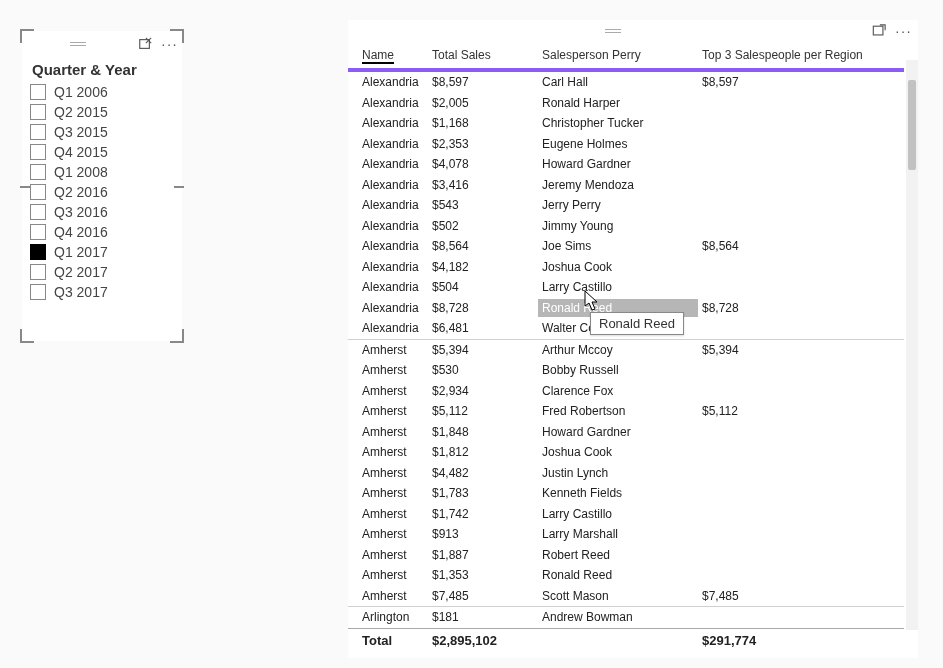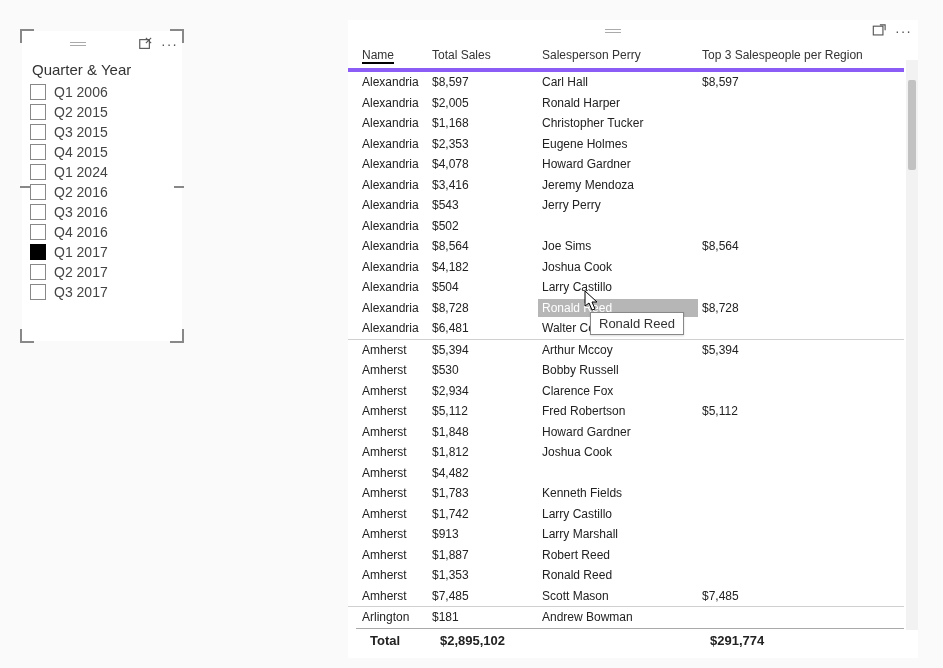--- a/index.html
+++ b/index.html
@@ -9,21 +9,21 @@
 .corner.tl{top:-2px;left:-2px;border-top:2px solid #888;border-left:2px solid #888}
 .corner.tr{top:-2px;right:-2px;border-top:2px solid #888;border-right:2px solid #888}
 .corner.bl{bottom:-2px;left:-2px;border-bottom:2px solid #888;border-left:2px solid #888}
 .corner.br{bottom:-2px;right:-2px;border-bottom:2px solid #888;border-right:2px solid #888}
 .mid{position:absolute;width:10px;height:2px;background:#888}
 .mid.l{left:-2px;top:50%}
 .mid.r{right:-2px;top:50%}
 .slicer-header{height:26px;display:flex;justify-content:flex-end;align-items:center;padding:0 4px;gap:8px}
 .drag{width:18px;height:10px;display:flex;flex-direction:column;justify-content:center;align-items:center;margin-right:auto;margin-left:auto;cursor:move}
 .drag span{width:16px;height:1px;background:#aaa;margin:1px 0;display:block}
-.slicer-title{font-size:15px;font-weight:400;color:#333;padding:4px 8px 2px 10px}
+.slicer-title{font-size:15px;font-weight:700;color:#333;padding:4px 8px 2px 10px}
 .slicer-list{padding:2px 6px}
 .slicer-item{display:flex;align-items:center;padding:2px 2px;cursor:pointer}
 .cb{width:14px;height:14px;border:1px solid #888;margin-right:8px;flex-shrink:0}
 .cb.checked{background:#000;border-color:#000}
 .slicer-item span{font-size:14px;color:#444}
 .iconbtn{width:16px;height:16px;display:flex;align-items:center;justify-content:center;cursor:pointer;color:#666}
 .iconbtn svg{width:14px;height:14px;stroke:#555;fill:none;stroke-width:1.3}
 .dots{font-size:14px;letter-spacing:1px;color:#555;cursor:pointer}
 
 .visual{position:absolute;left:348px;top:20px;width:570px;height:638px;background:#fff}
@@ -34,21 +34,21 @@
 .tbl-scroll{position:absolute;left:0;top:0;right:14px;bottom:22px;overflow:hidden}
 .tbl-head,.tbl-row,.tbl-total{display:grid;grid-template-columns:70px 110px 160px 170px;column-gap:0}
 .tbl-head{color:#333;font-size:12px;padding:4px 10px;border-bottom:4px solid #8b5cf6}
 .tbl-head div{padding:2px 4px}
 .tbl-head .name{border-bottom:2px solid #000;width:34px}
 .tbl-row{padding:1px 10px;font-size:12px;line-height:18.5px}
 .tbl-row.hover .cell-sp{background:#b6b6b6;color:#fff}
 .tbl-row div{padding:0 4px;white-space:nowrap;overflow:hidden;text-overflow:ellipsis}
 .num{text-align:left}
 .sep{border-top:1px solid #d0d0d0}
-.tbl-total{position:absolute;left:8px;right:14px;bottom:0;padding:4px 10px;font-weight:600;font-size:13px;border-top:1px solid #aaa;background:#fff}
+.tbl-total{position:absolute;left:0;right:14px;bottom:0;padding:4px 10px;font-weight:600;font-size:13px;border-top:1px solid #aaa;background:#fff}
 .tbl-total div{padding:0 4px}
 
 .vscroll{position:absolute;right:0;top:18px;bottom:22px;width:12px;background:#f2f2f2}
 .thumb{position:absolute;left:2px;width:8px;background:#c2c2c2;border-radius:2px;cursor:pointer}
 
 .tooltip{position:absolute;background:#fff;border:1px solid #888;padding:3px 8px;font-size:13px;color:#333;white-space:nowrap;pointer-events:none;box-shadow:0 1px 2px rgba(0,0,0,.15)}
 
 .cursor{position:absolute;left:584px;top:290px;width:16px;height:22px;pointer-events:none;z-index:50}
 .cursor svg{width:16px;height:22px}
 </style>
@@ -91,21 +91,21 @@
       <div class="slicer-item">
         <div class="cb"></div>
         <span>Q3 2015</span>
       </div>
       <div class="slicer-item">
         <div class="cb"></div>
         <span>Q4 2015</span>
       </div>
       <div class="slicer-item">
         <div class="cb"></div>
-        <span>Q1 2024</span>
+        <span>Q1 2008</span>
       </div>
       <div class="slicer-item">
         <div class="cb"></div>
         <span>Q2 2016</span>
       </div>
       <div class="slicer-item">
         <div class="cb"></div>
         <span>Q3 2016</span>
       </div>
       <div class="slicer-item">
@@ -191,20 +191,21 @@
           </div>
           <div class="tbl-row">
             <div>Alexandria</div>
             <div class="num">$543</div>
             <div class="cell-sp">Jerry Perry</div>
             <div class="num"></div>
           </div>
           <div class="tbl-row">
             <div>Alexandria</div>
             <div class="num">$502</div>
+            <div class="cell-sp">Jimmy Young</div>
             <div class="num"></div>
           </div>
           <div class="tbl-row">
             <div>Alexandria</div>
             <div class="num">$8,564</div>
             <div class="cell-sp">Joe Sims</div>
             <div class="num">$8,564</div>
           </div>
           <div class="tbl-row">
             <div>Alexandria</div>
@@ -262,20 +263,21 @@
           </div>
           <div class="tbl-row">
             <div>Amherst</div>
             <div class="num">$1,812</div>
             <div class="cell-sp">Joshua Cook</div>
             <div class="num"></div>
           </div>
           <div class="tbl-row">
             <div>Amherst</div>
             <div class="num">$4,482</div>
+            <div class="cell-sp">Justin Lynch</div>
             <div class="num"></div>
           </div>
           <div class="tbl-row">
             <div>Amherst</div>
             <div class="num">$1,783</div>
             <div class="cell-sp">Kenneth Fields</div>
             <div class="num"></div>
           </div>
           <div class="tbl-row">
             <div>Amherst</div>

